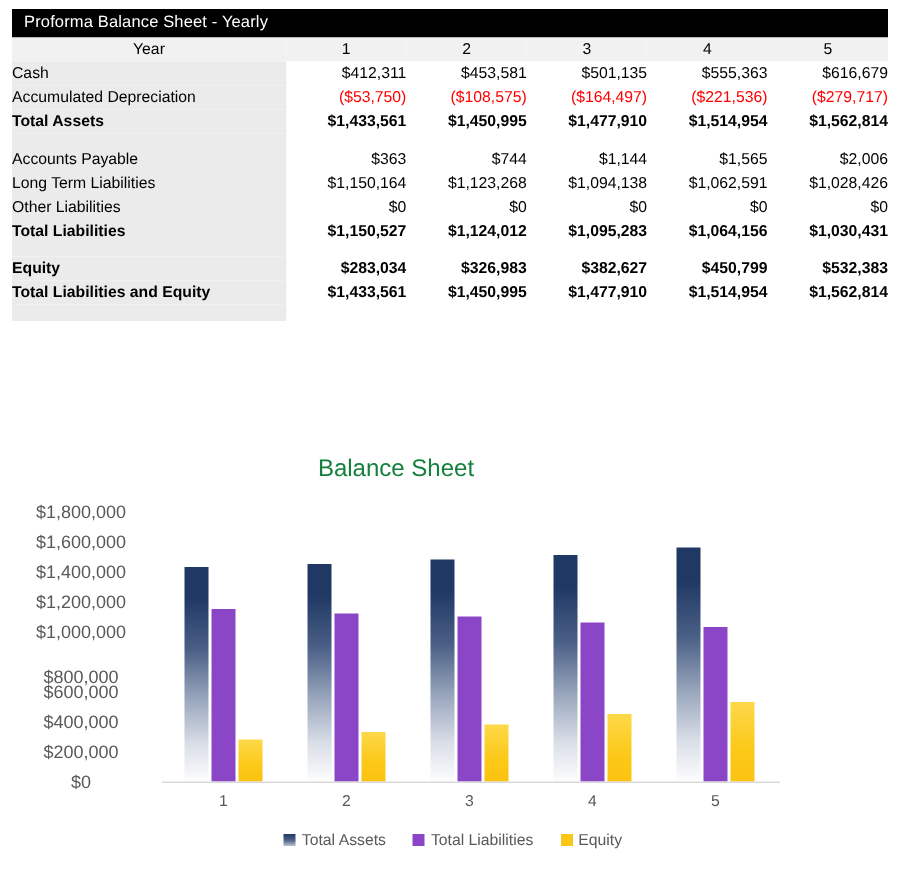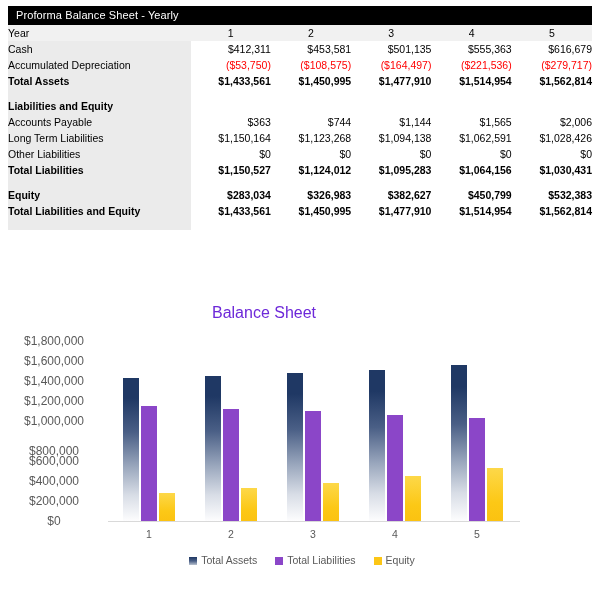--- a/index.html
+++ b/index.html
@@ -33,21 +33,21 @@
     font-size: 10.5px;
     color: #000;
   }
   table.bs td { padding: 0; height: 16px; line-height: 16px; vertical-align: middle; }
   td.lbl {
     width: 182px;
     background: #ebebeb;
     padding-left: 8px;
     white-space: nowrap;
   }
-  td.lbl.ctr { padding-left: 0; margin-top: 44px; }
+  td.lbl.ctr { text-align: center; padding-left: 0; margin-top: 44px; }
   td.num {
     width: 80px;
     text-align: right;
     padding-right: 9px;
     background: #ffffff;
     white-space: nowrap;
   }
   td.num.ctr { text-align: center; padding-right: 0; }
   tr.hdr td { background: #f1f1f1; }
   .b { font-weight: bold; }
@@ -63,21 +63,21 @@
     position: absolute;
     left: 0; top: 296px;
     width: 604px; height: 299px;
     background: #ffffff;
   }
   #chart-title {
     position: absolute;
     left: 0; top: 8px; width: 528px;
     text-align: center;
     font-size: 16px;
-    color: #6d28d9;
+    color: #15803d;
   }
   #plot {
     position: absolute;
     left: 108px; top: 45px;
     width: 410px; height: 180px;
   }
   #axis-line {
     position: absolute;
     left: 108px; top: 225px;
     width: 412px; height: 1px;
@@ -166,28 +166,20 @@
           <td class="num b">$1,514,954</td>
           <td class="num b">$1,562,814</td>
         </tr>
         <tr class="spacer">
           <td class="lbl"></td>
           <td class="num"></td>
           <td class="num"></td>
           <td class="num"></td>
           <td class="num"></td>
           <td class="num"></td>
-        </tr>
-        <tr>
-          <td class="lbl b">Liabilities and Equity</td>
-          <td class="num b"></td>
-          <td class="num b"></td>
-          <td class="num b"></td>
-          <td class="num b"></td>
-          <td class="num b"></td>
         </tr>
         <tr>
           <td class="lbl">Accounts Payable</td>
           <td class="num">$363</td>
           <td class="num">$744</td>
           <td class="num">$1,144</td>
           <td class="num">$1,565</td>
           <td class="num">$2,006</td>
         </tr>
         <tr>

